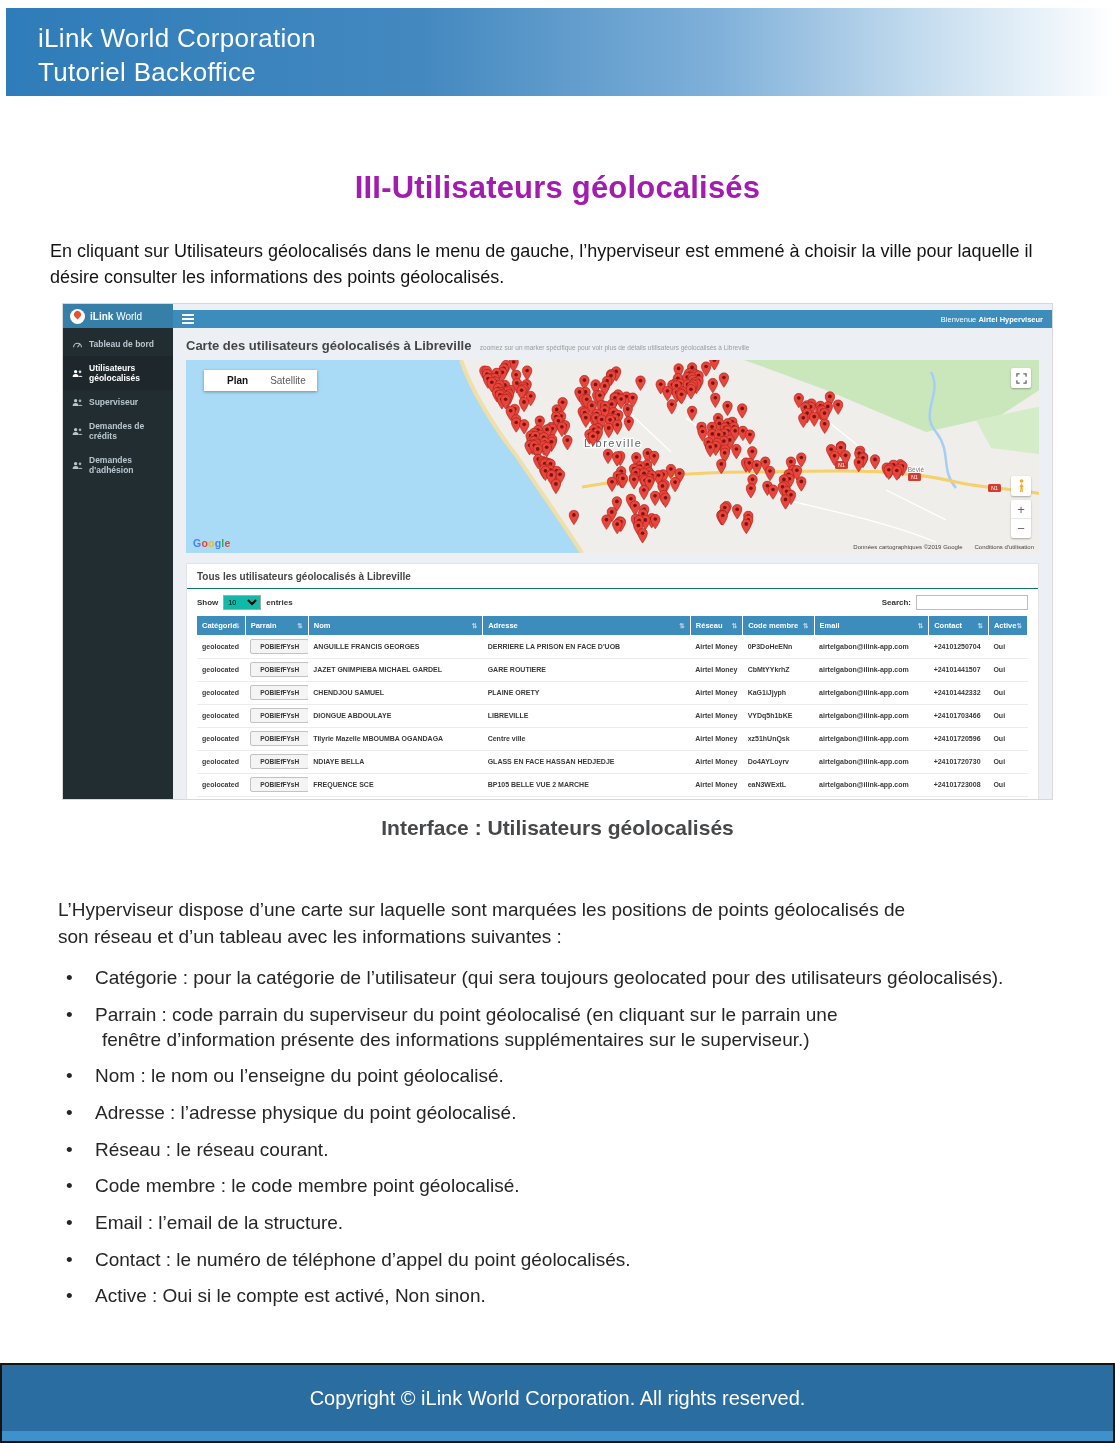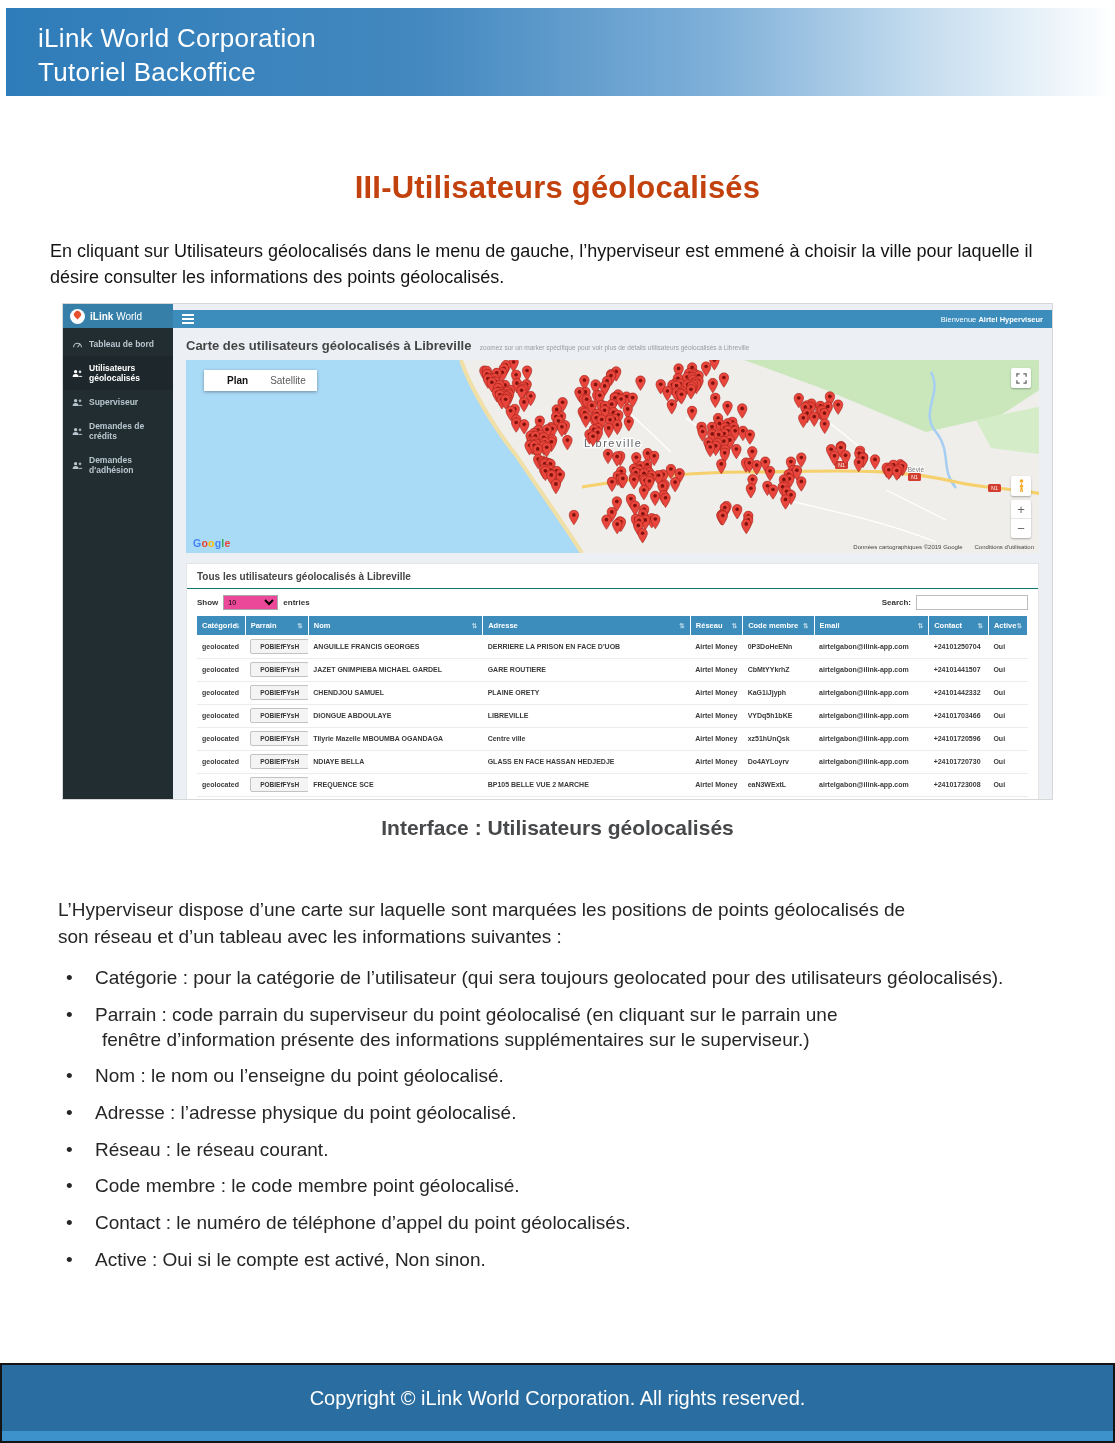--- a/index.html
+++ b/index.html
@@ -6,21 +6,21 @@
   body { background:#ffffff; font-family:"Liberation Sans", sans-serif; }
   .page { position:relative; width:1115px; height:1443px; background:#fff; overflow:hidden; }
 
   
   .banner { position:absolute; top:8px; left:6px; right:0; height:88px; padding:13px 0 0 32px;
     background:linear-gradient(90deg,#2e7cb9 0%,#4489c0 38%,#7fb0d9 64%,#c9dfF0 84%,#ffffff 100%); color:#fff; }
   .banner .b-line { font-size:26px; line-height:34px; letter-spacing:.3px; }
 
   
   .doc-title { position:absolute; top:170px; left:0; width:100%; text-align:center;
-    font-size:31px; font-weight:bold; color:#c2410c; letter-spacing:.2px; }
+    font-size:31px; font-weight:bold; color:#a21caf; letter-spacing:.2px; }
   .intro { position:absolute; top:238px; left:50px; width:1005px; font-size:18px; line-height:1.45; color:#141414; }
 
   
   .shot { position:absolute; top:303px; left:62px; width:991px; height:497px; background:#ecf0f5;
     border:1px solid #d8d8d8; overflow:hidden; }
   .shot-nav { height:24px; display:flex; }
   .brand { width:110px; background:#367fa9; color:#fff; display:flex; align-items:center; gap:5px;
     padding-left:7px; font-size:10px; }
   .brand .logo { width:15px; height:15px; border-radius:50%; background:#fff; position:relative; flex:0 0 auto; }
   .brand .logo:before { content:""; position:absolute; left:4px; top:2px; width:7px; height:7px;
@@ -57,21 +57,21 @@
   .gmlogo { position:absolute; left:7px; bottom:4px; font-size:10.5px; font-weight:bold; letter-spacing:.2px; cursor:pointer; }
   .attrib { position:absolute; right:5px; bottom:3px; font-size:6px; color:#444; display:flex; gap:12px; }
   .attrib .terms { cursor:pointer; }
 
   
   .table-card { margin-top:10px; background:#fff; border:1px solid #e4e4e4; }
   .tc-title { padding:7px 10px 6px; font-size:10px; font-weight:bold; color:#454545; border-bottom:1px solid #0f766e; }
   .tc-controls { display:flex; justify-content:space-between; align-items:center; padding:6px 10px; font-size:8px;
     font-weight:bold; color:#333; }
   .show-group, .search-group { display:flex; align-items:center; gap:5px; }
-  select.page-size { font-size:7px; width:55px; height:15px; border:1px solid #a9a9a9; background:#ec4899; }
+  select.page-size { font-size:7px; width:38px; height:15px; border:1px solid #a9a9a9; background:#14b8a6; }
   input.search { width:112px; height:15px; border:1px solid #bdbdbd; background:#fff; font-size:8px; padding:0 3px; }
   table.geo { width:calc(100% - 20px); margin:0 10px; border-collapse:collapse; table-layout:fixed; }
   .geo th { background:#3c8dbc; color:#fff; font-size:7.5px; text-align:left; padding:5px 5px;
     border-right:1px solid rgba(255,255,255,.25); cursor:pointer; white-space:nowrap; overflow:hidden; }
   .geo th .sort { float:right; opacity:.65; font-size:6.5px; margin-top:1px; }
   .geo td { font-size:7px; color:#3a3a3a; font-weight:bold; padding:0 5px; height:23px;
     border-bottom:1px solid #ececec; white-space:nowrap; overflow:hidden; }
   .pbtn { display:inline-block; background:#f4f4f4; border:1px solid #c3c3c3; border-radius:2px;
     padding:3px 9px; font-size:6.5px; font-weight:bold; color:#333; cursor:pointer; }
 
@@ -724,20 +724,23 @@
         <li>
           <div>Adresse : l’adresse physique du point géolocalisé.</div>
         </li>
         <li>
           <div>Réseau : le réseau courant.</div>
         </li>
         <li>
           <div>Code membre : le code membre point géolocalisé.</div>
         </li>
         <li>
+          <div>Email : l’email de la structure.</div>
+        </li>
+        <li>
           <div>Contact : le numéro de téléphone d’appel du point géolocalisés.</div>
         </li>
         <li>
           <div>Active : Oui si le compte est activé, Non sinon.</div>
         </li>
       </ul>
   </div>
 
   <div class="footer">
     <span class="f-text">Copyright © iLink World Corporation. All rights reserved.</span>

